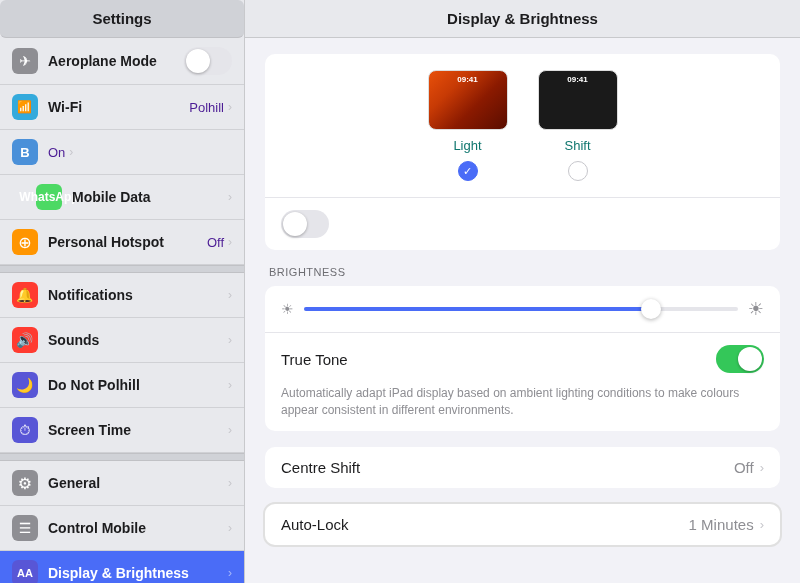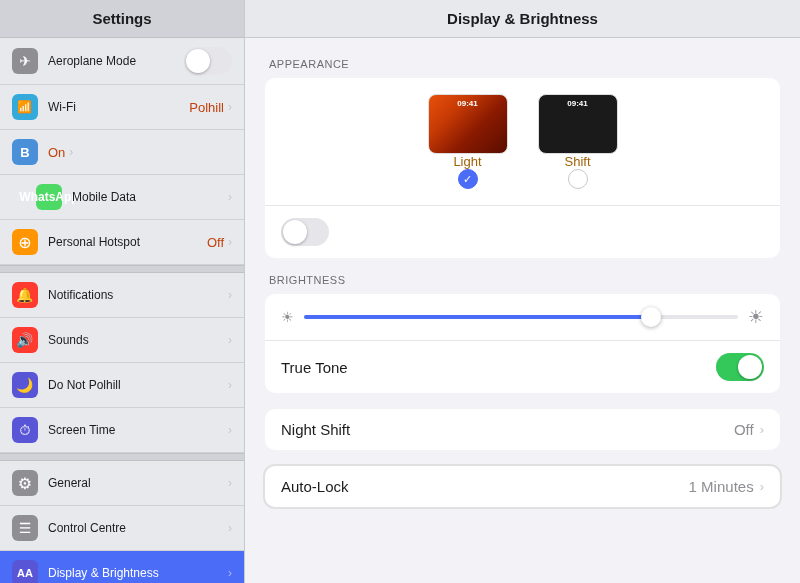--- a/index.html
+++ b/index.html
@@ -22,20 +22,21 @@
       border-right: 1px solid #c8c9cc;
     }
     .sidebar-header {
       background: #d0d2d7;
       text-align: center;
       padding: 10px 0;
       font-size: 15px;
       font-weight: 600;
       color: #1c1c1e;
       border-bottom: 1px solid #c0c1c5;
+      border-radius: 6px;
     }
 
     .sidebar-group {
       margin-bottom: 0;
     }
     .sidebar-item {
       display: flex;
       align-items: center;
       padding: 9px 12px;
       border-bottom: 1px solid #d0d1d5;
@@ -56,27 +57,28 @@
       border-radius: 6px;
       display: flex;
       align-items: center;
       justify-content: center;
       margin-right: 10px;
       flex-shrink: 0;
       font-size: 14px;
       color: white;
     }
     .sidebar-label {
-      font-size: 12px;
+      font-size: 14px;
       color: #1c1c1e;
       flex: 1;
+      font-weight: bold;
     }
     .sidebar-value {
       font-size: 13px;
-      color: #c2410c;
+      color: #4c1d95;
       margin-right: 4px;
     }
     .sidebar-chevron {
       color: #c7c7cc;
       font-size: 12px;
     }
     .divider-group {
       height: 8px;
       background: #d0d2d7;
       border-top: 1px solid #c0c1c5;
@@ -139,20 +141,21 @@
     .appearance-row {
       display: flex;
       padding: 16px 20px;
       gap: 30px;
       justify-content: center;
     }
     .appearance-option {
       display: flex;
       flex-direction: column;
       align-items: center;
+      gap: 8px;
     }
     .theme-preview {
       width: 80px;
       height: 60px;
       border-radius: 8px;
       overflow: hidden;
       border: 1px solid #ddd;
       position: relative;
     }
     .theme-preview.light-theme {
@@ -165,21 +168,21 @@
       position: absolute;
       top: 4px;
       left: 50%;
       transform: translateX(-50%);
       font-size: 8px;
       font-weight: 600;
       color: white;
     }
     .theme-label {
       font-size: 13px;
-      color: #a16207;
+      color: #0f766e;
     }
     .theme-radio {
       width: 20px;
       height: 20px;
       border-radius: 50%;
       border: 1.5px solid #c7c7cc;
       display: flex;
       align-items: center;
       justify-content: center;
     }
@@ -364,38 +367,37 @@
   <div class="divider-group"></div>
 
   <div class="sidebar-group">
     <div class="sidebar-item">
       <div class="sidebar-icon icon-general" style="font-size:16px;">⚙</div>
       <span class="sidebar-label">General</span>
       <span class="sidebar-chevron">›</span>
     </div>
     <div class="sidebar-item">
       <div class="sidebar-icon icon-controlcentre" style="font-size:14px;">☰</div>
-      <span class="sidebar-label">Control Centre</span>
+      <span class="sidebar-label">Control Mobile</span>
       <span class="sidebar-chevron">›</span>
     </div>
     <div class="sidebar-item active">
       <div class="sidebar-icon icon-display" style="font-size:11px; font-weight:bold; background:#5856d6;">AA</div>
       <span class="sidebar-label">Display &amp; Brightness</span>
       <span class="sidebar-chevron" style="color:rgba(255,255,255,0.5);">›</span>
     </div>
 
   </div>
 </div>
 
 <div class="main">
   <div class="main-header">Display &amp; Brightness</div>
 
   <div class="main-content">
 
-    <div class="section-label">APPEARANCE</div>
     <div class="card">
       <div class="appearance-row">
 
         <div class="appearance-option">
           <div class="theme-preview light-theme">
             <div class="theme-time">09:41</div>
           </div>
           <span class="theme-label">Light</span>
           <div class="theme-radio selected"></div>
         </div>
@@ -424,25 +426,26 @@
           <div class="slider-thumb"></div>
         </div>
         <span class="brightness-icon-high">☀</span>
       </div>
       <div class="setting-row">
         <span class="setting-row-label">True Tone</span>
         <div class="toggle on">
           <div class="toggle-knob"></div>
         </div>
       </div>
+      <div class="setting-description">Automatically adapt iPad display based on ambient lighting conditions to make colours appear consistent in different environments.</div>
     </div>
 
     <div class="card single-row-card">
       <div class="setting-row">
-        <span class="setting-row-label">Night Shift</span>
+        <span class="setting-row-label">Centre Shift</span>
         <span class="setting-row-value">Off</span>
         <span class="setting-chevron">›</span>
       </div>
     </div>
 
     <div class="card" style="box-shadow: 0 0 0 2px #e0e0e0; margin-bottom: 16px;">
       <div class="setting-row">
         <span class="setting-row-label">Auto-Lock</span>
         <span class="setting-row-value">1 Minutes</span>
         <span class="setting-chevron">›</span>

